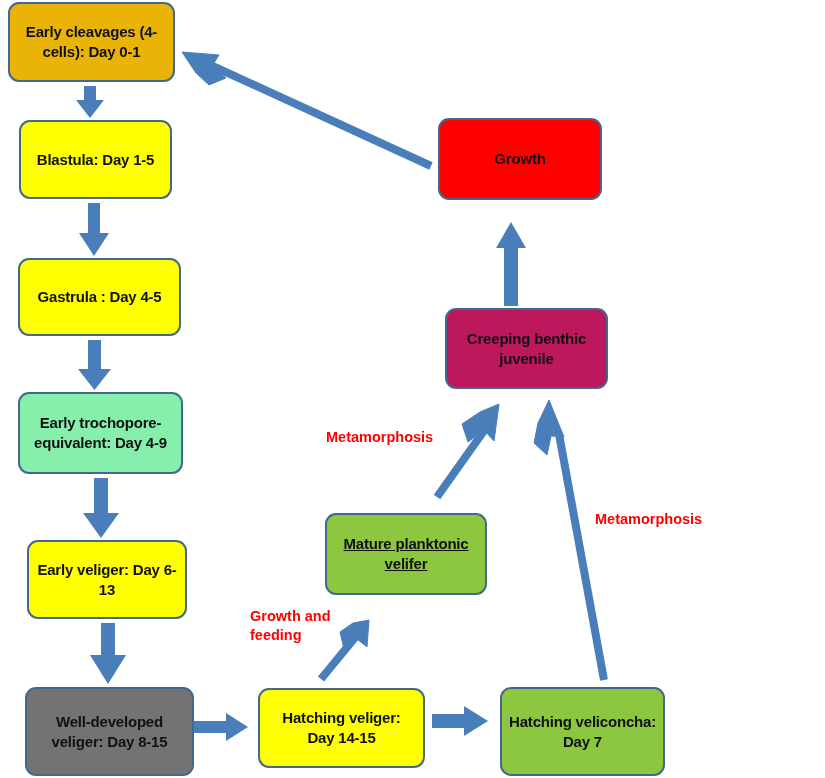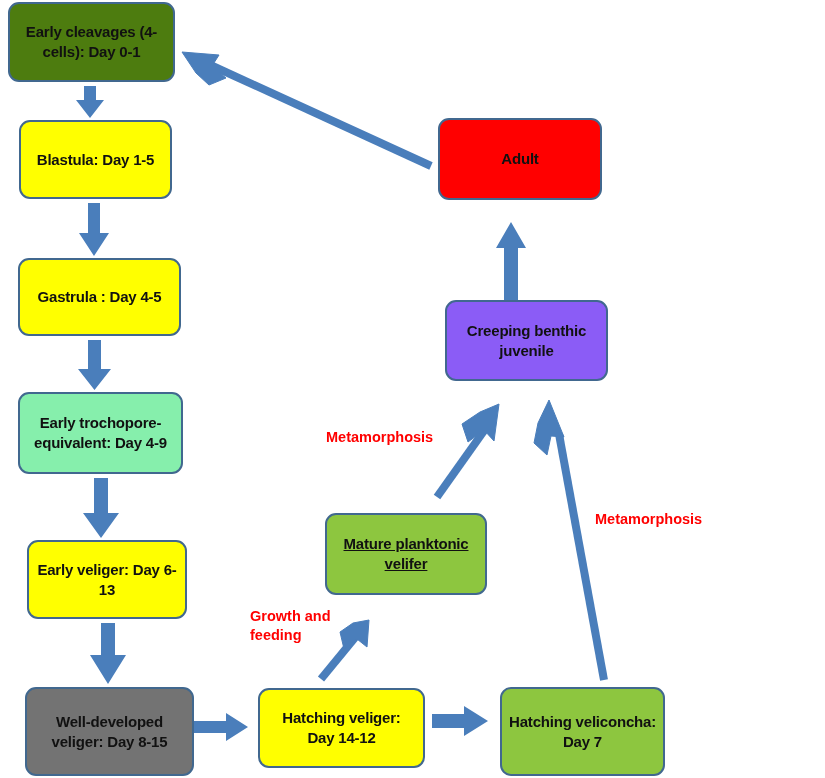--- a/index.html
+++ b/index.html
@@ -114,21 +114,21 @@
         <path d="M 549 400 L 564 437 L 551 436 L 547 455 L 534 443 L 538 423 Z"></path>
       </g>
 
       <g>
         <line x1="431" y1="166" x2="206" y2="63" stroke-width="8" stroke-linecap="butt"></line>
         <path d="M 182 52 L 219 55 L 212 66 L 226 78 L 209 85 L 196 73 Z"></path>
       </g>
     </g>
   </svg>
 
-  <div class="node" style="left: 8px; top: 2px; width: 167px; height: 80px; background: #4d7c0f; border-color: rgb(65, 104, 143); justify-content: flex-end;">
+  <div class="node" style="left: 8px; top: 2px; width: 167px; height: 80px; background: #eab308; border-color: rgb(65, 104, 143); justify-content: flex-end;">
     <span>Early cleavages (4-cells): Day 0-1</span>
   </div>
   <div class="node" style="left: 19px; top: 120px; width: 153px; height: 79px; background: rgb(255, 255, 0); border-color: rgb(65, 104, 143);">
     <span>Blastula:
 Day 1-5</span>
   </div>
   <div class="node" style="left: 18px; top: 258px; width: 163px; height: 78px; background: rgb(255, 255, 0); border-color: rgb(65, 104, 143);">
     <span>Gastrula :
 Day 4-5</span>
   </div>
@@ -138,34 +138,34 @@
   <div class="node" style="left: 27px; top: 540px; width: 160px; height: 79px; background: rgb(255, 255, 0); border-color: rgb(65, 104, 143);">
     <span>Early veliger:
 Day 6-13</span>
   </div>
   <div class="node" style="left: 25px; top: 687px; width: 169px; height: 89px; background: #737373; border-color: rgb(65, 104, 143);">
     <span>Well-developed veliger:
 Day 8-15</span>
   </div>
   <div class="node" style="left: 258px; top: 688px; width: 167px; height: 80px; background: rgb(255, 255, 0); border-color: rgb(65, 104, 143);">
     <span>Hatching veliger:
-Day  14-12</span>
+Day  14-15</span>
   </div>
   <div class="node" style="left: 500px; top: 687px; width: 165px; height: 89px; background: rgb(141, 198, 63); border-color: rgb(65, 104, 143);">
     <span>Hatching veliconcha:
 Day 7</span>
   </div>
   <div class="node" style="left: 325px; top: 513px; width: 162px; height: 82px; background: rgb(141, 198, 63); border-color: rgb(65, 104, 143); text-decoration: underline;">
     <span>Mature planktonic velifer</span>
   </div>
-  <div class="node" style="left: 445px; top: 300px; width: 163px; height: 81px; background: #8b5cf6; border-color: rgb(65, 104, 143);">
+  <div class="node" style="left: 445px; top: 308px; width: 163px; height: 81px; background: #be185d; border-color: rgb(65, 104, 143);">
     <span>Creeping benthic juvenile</span>
   </div>
   <div class="node" style="left: 438px; top: 118px; width: 164px; height: 82px; background: rgb(255, 0, 0); border-color: rgb(65, 104, 143);">
-    <span>Adult</span>
+    <span>Growth</span>
   </div>
 
   <div class="edge-label" style="left: 326px; top: 428px; color: rgb(255, 0, 0);">Metamorphosis</div>
   <div class="edge-label" style="left: 595px; top: 510px; color: rgb(255, 0, 0);">Metamorphosis</div>
   <div class="edge-label" style="left: 250px; top: 607px; color: rgb(255, 0, 0);">Growth and
 feeding</div>
 
 </div>
 
 </body></html>

